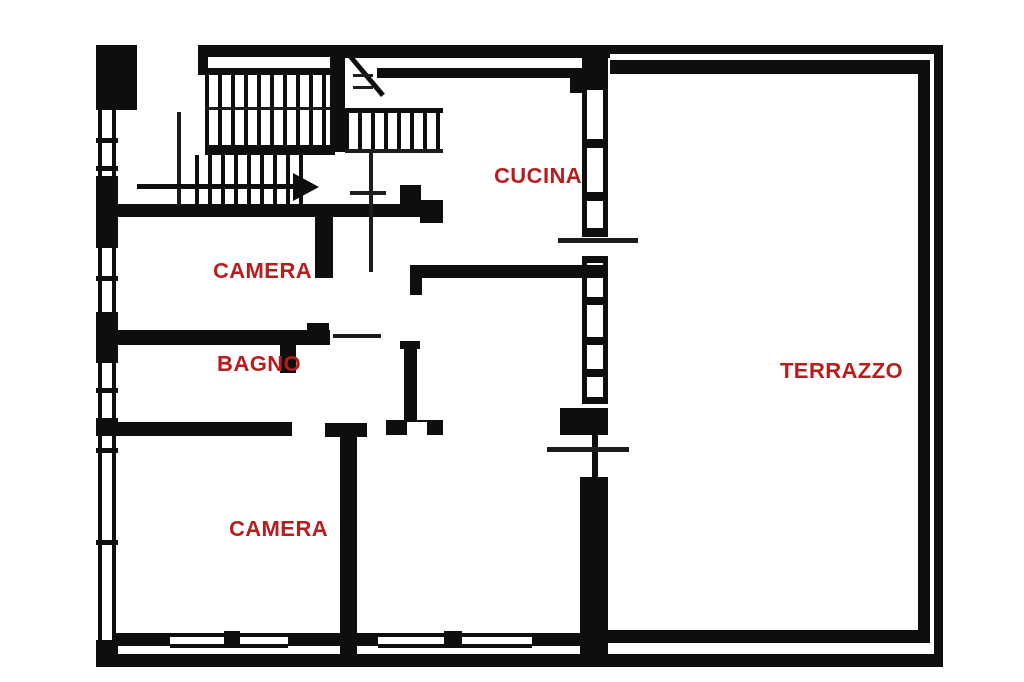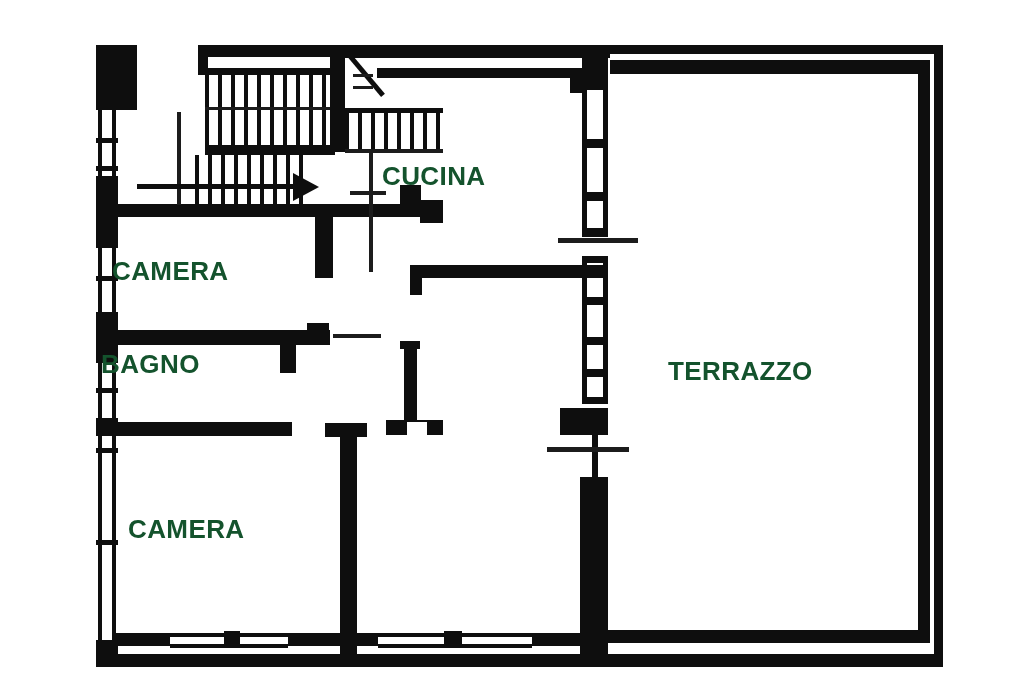--- a/index.html
+++ b/index.html
@@ -8,22 +8,22 @@
   .g{position:absolute;inset:0;}
   .w{position:absolute;background:#0e0e0e;}
   .thin{position:absolute;background:#1c1c1c;}
   .white{position:absolute;background:#fff;}
   .win-v{position:absolute;background:#fff;border-left:4px solid #0e0e0e;border-right:4px solid #0e0e0e;box-sizing:border-box;}
   .win-v5{position:absolute;background:#fff;border-left:5px solid #0e0e0e;border-right:5px solid #0e0e0e;box-sizing:border-box;}
   .win-h{position:absolute;background:#fff;border-top:4px solid #0e0e0e;border-bottom:4px solid #0e0e0e;box-sizing:border-box;}
   .tread{position:absolute;background:repeating-linear-gradient(90deg,#0e0e0e 0 4px,rgba(0,0,0,0) 4px 13px);}
   .diag{position:absolute;height:5px;background:#0e0e0e;transform-origin:0 50%;}
   .ahead{position:absolute;width:0;height:0;border-left:26px solid #0e0e0e;border-top:14px solid transparent;border-bottom:14px solid transparent;}
-  .lbl{position:absolute;width:200px;margin-left:-100px;text-align:left;
-       font-weight:700;font-size:26px;line-height:26px;letter-spacing:.4px;color:#14532d;}
+  .lbl{position:absolute;width:200px;margin-left:-100px;text-align:right;
+       font-weight:700;font-size:22px;line-height:26px;letter-spacing:.4px;color:#b91c1c;}
 </style>
 </head>
 <body>
 
 <div class="canvas">
 
   <div class="g">
     <div class="w" style="left:96px;top:45px;width:41px;height:65px;"></div>
     <div class="w" style="left:96px;top:176px;width:22px;height:72px;"></div>
     <div class="w" style="left:96px;top:312px;width:22px;height:51px;"></div>
@@ -125,16 +125,16 @@
     <div class="w" style="left:345px;top:108px;width:98px;height:5px;"></div>
     <div class="tread" style="left:345px;top:113px;width:98px;height:36px;"></div>
     <div class="thin" style="left:345px;top:149px;width:98px;height:4px;"></div>
   </div>
 
   <div class="g">
     <div class="lbl" style="left:482px;top:163px;">CUCINA</div>
     <div class="lbl" style="left:212px;top:258px;">CAMERA</div>
     <div class="lbl" style="left:201px;top:351px;">BAGNO</div>
     <div class="lbl" style="left:228px;top:516px;">CAMERA</div>
-    <div class="lbl" style="left:768px;top:358px;">TERRAZZO</div>
+    <div class="lbl" style="left:803px;top:358px;">TERRAZZO</div>
   </div>
 
 </div>
 
 </body></html>

